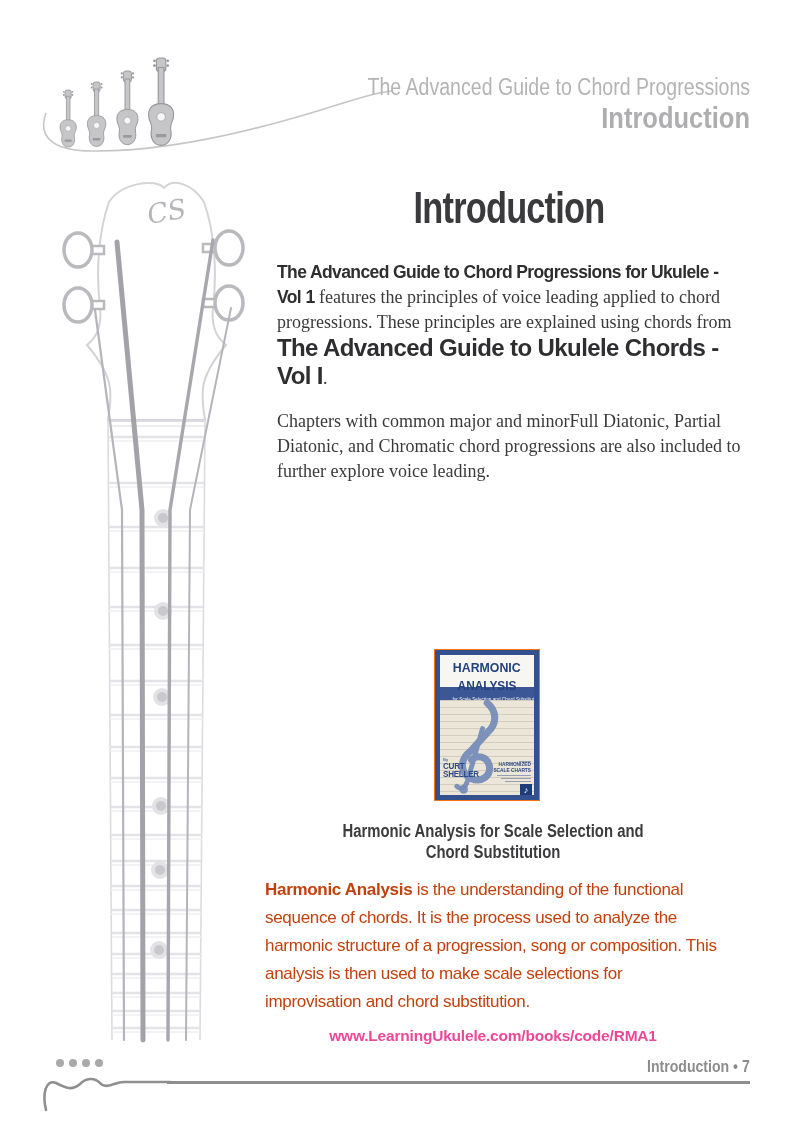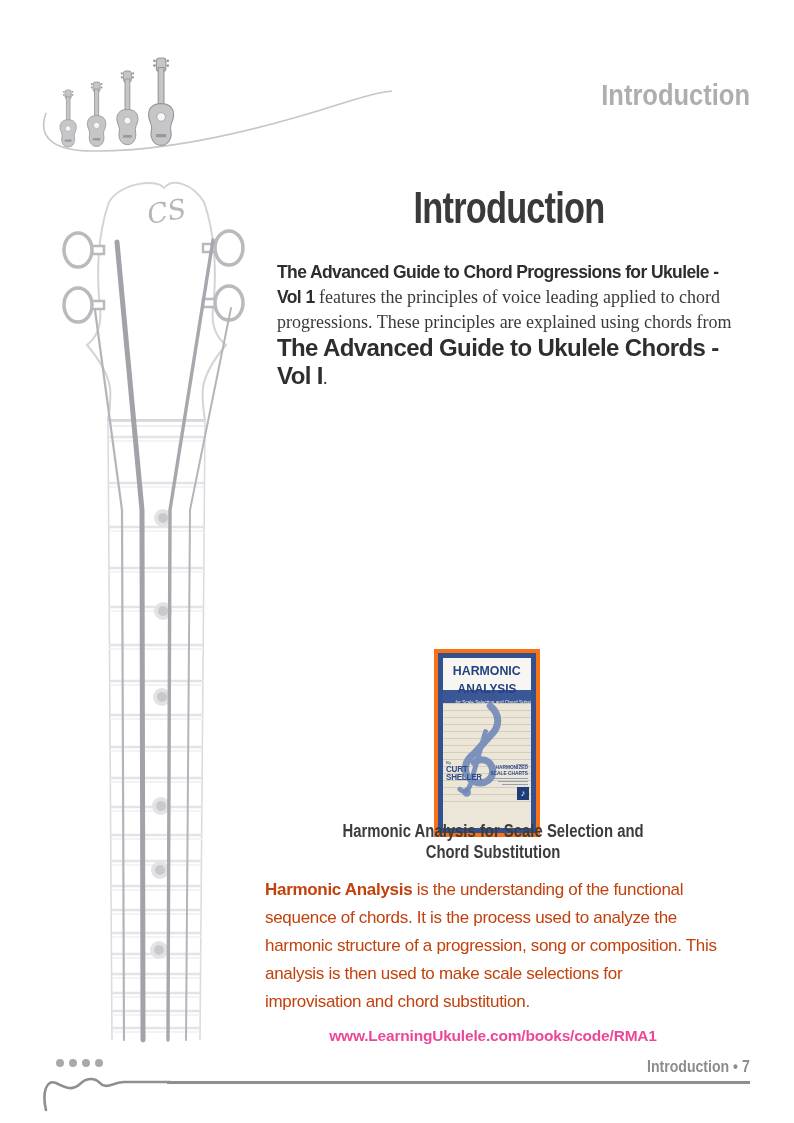--- a/index.html
+++ b/index.html
@@ -22,22 +22,22 @@
            line-height:25px;color:#3a3a3c;margin:0 0 18px 0;text-align:left;}
   
   .fig-wrap{position:absolute;left:265px;width:456px;}
   .caption{font-weight:bold;color:#3c3c3e;text-align:center;line-height:21px;}
   .caption div{font-size:17.5px;display:block;transform:scaleX(.85);transform-origin:center;}
   .sans-p{font-size:17px;letter-spacing:-0.3px;line-height:28px;color:#c2410c;margin:0;}
   .sans-p b{letter-spacing:-0.3px;}
   .url{font-size:15.5px;font-weight:bold;letter-spacing:-0.2px;color:#ec4899;
        text-align:center;display:block;text-decoration:none;margin-top:11px;}
   
-  .cover{position:absolute;left:169px;top:0;width:106px;height:188px;
-         background:#33508f;border:4px solid #f97316;box-sizing:border-box;padding:5px;}
+  .cover{position:absolute;left:169px;top:0;width:106px;height:152px;
+         background:#33508f;border:1px solid #f97316;box-sizing:border-box;padding:5px;}
   .cover-in{width:100%;height:100%;background:#ece6d8;position:relative;overflow:hidden;}
   .cov-white{background:#f7f6f2;text-align:center;padding-top:3px;height:29px;}
   .cov-t1{font-size:13px;font-weight:bold;color:#24427f;line-height:12px;
           display:inline-block;transform:scaleX(.95);letter-spacing:0;}
   .cov-t2{font-size:12.5px;font-weight:bold;color:#24427f;line-height:12px;
           display:inline-block;transform:scaleX(.95);}
   .cov-strip{background:#3b5795;height:13px;text-align:center;color:#f2f2f4;}
   .cov-strip span{font-size:6px;display:inline-block;transform:scale(.78);
                   transform-origin:center;white-space:nowrap;line-height:13px;}
   .cov-body{position:relative;height:99px;
@@ -84,20 +84,21 @@
 
   <g>
     <use href="#uke" transform="translate(57,90)  scale(0.62)"></use>
     <use href="#uke" transform="translate(84,82)  scale(0.70)"></use>
     <use href="#uke" transform="translate(113,71) scale(0.80)"></use>
     <use href="#uke" transform="translate(144,58) scale(0.95)"></use>
   </g>
 </svg>
 
 <div class="hdr-titles">
+  <div><span class="hdr-series">The Advanced Guide to Chord Progressions</span></div>
   <div><span class="hdr-chapter">Introduction</span></div>
 </div>
 
 <svg class="abs" style="left:45px;top:178px" width="203" height="872" viewBox="0 0 203 872">
 
   <path d="M119,10 C127,0 147,5 159,24 C170,55 172,95 168,130 C166,148 172,160 181,167
            C170,180 160,195 158,210 C157,220 158,230 160,242
            L63,242
            C65,230 66,220 65,210 C63,195 53,180 42,167
            C51,160 57,148 55,130 C51,95 53,55 64,24 C76,5 111,0 119,10 Z" fill="#ffffff" stroke="#d4d4d8" stroke-width="2"></path>
@@ -188,20 +189,21 @@
   </g>
 </svg>
 
 <div class="col" style="top:183px">
   <h1 class="page-title">Introduction</h1>
 
   <p class="serif-p" style="margin-top:27px">
     <b class="lead-bold">The Advanced Guide to Chord Progressions for Ukulele - Vol 1</b><span> features the principles of voice leading applied to chord progressions. These principles are explained using chords from </span><b class="lead-bold" style="font-size:24px">The Advanced Guide to Ukulele Chords - Vol I</b><span>.</span>
   </p>
 
+  <p class="serif-p">Chapters with common major and minorFull Diatonic, Partial Diatonic, and Chromatic chord progressions are also included to further explore voice leading.</p>
 </div>
 
 <div class="fig-wrap" style="top:649px">
 
   <div class="cover">
     <div class="cover-in">
       <div class="cov-white">
         <span class="cov-t1">HARMONIC</span><br>
         <span class="cov-t2">ANALYSIS</span>
       </div>

